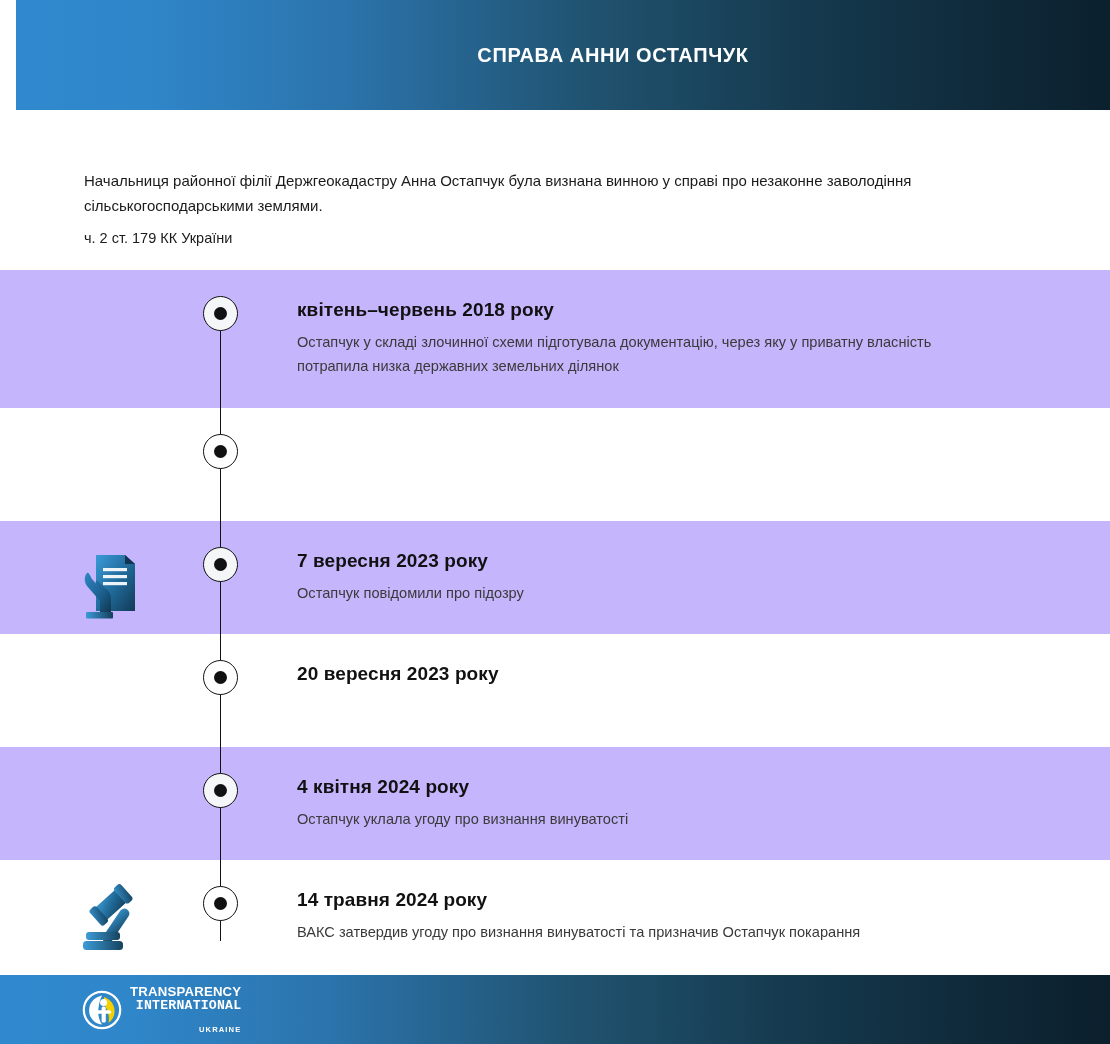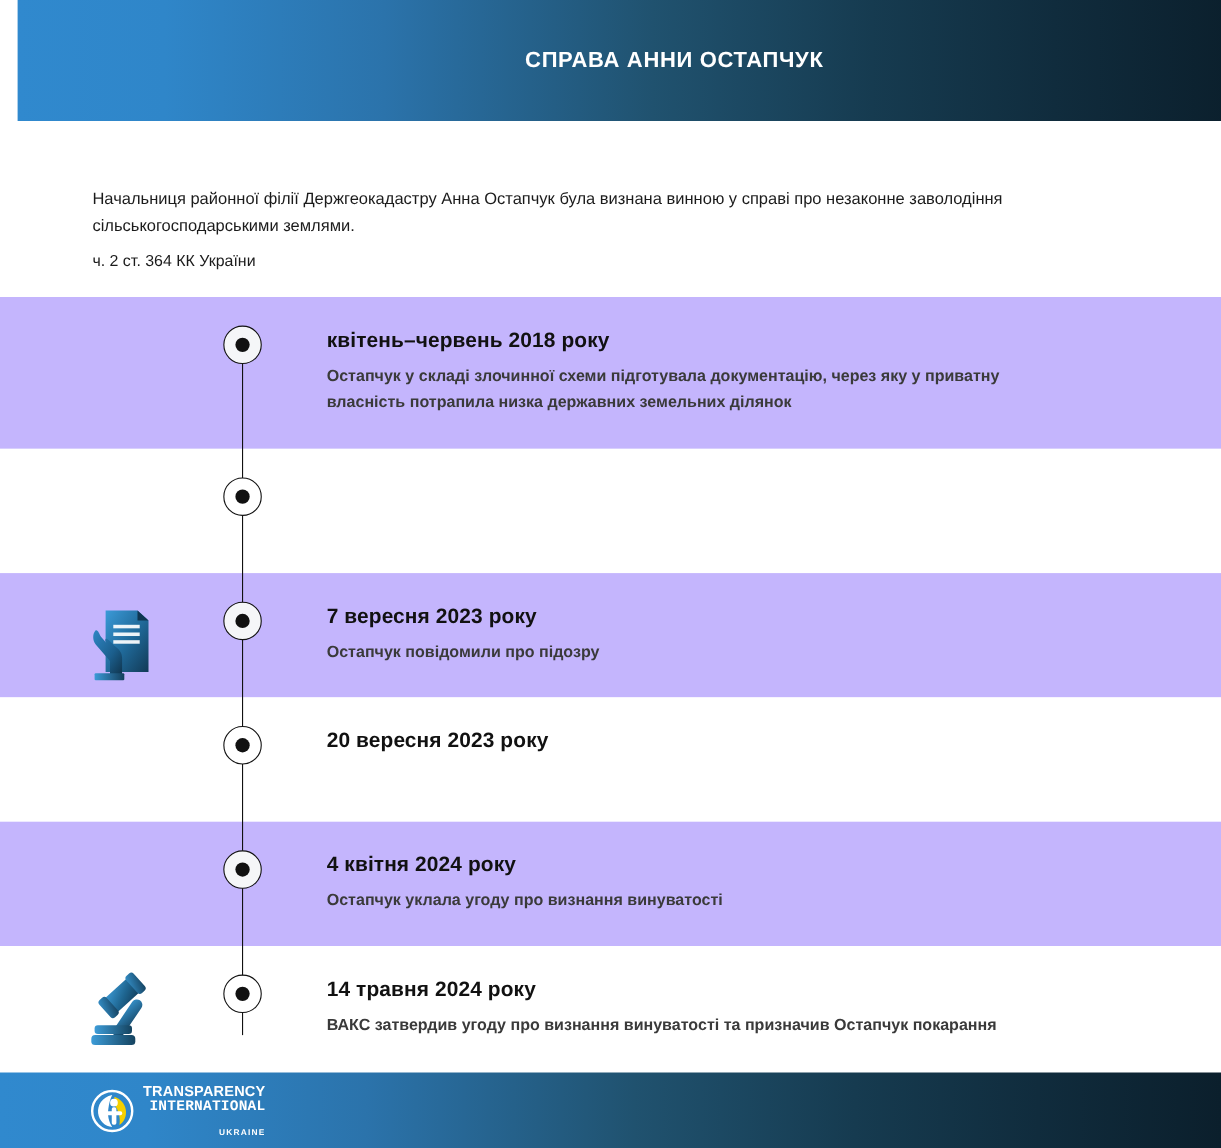--- a/index.html
+++ b/index.html
@@ -131,21 +131,21 @@
     font-weight: bold;
     color: #111111;
     letter-spacing: 0.1px;
     line-height: 24px;
     margin-bottom: 8px;
   }
   .tl-desc {
     font-size: 14.6px;
     line-height: 24px;
     color: #3a3a3a;
-    font-weight: bold;
+    font-weight: normal;
     max-width: 660px;
   }
 
   .tl-icon {
     position: absolute;
     left: 78px;
     top: 28px;
     width: 70px;
     height: 72px;
     z-index: 2;
@@ -199,21 +199,21 @@
 <body>
 
 <div id="page">
 
   <div class="header">
     <div class="header-title">СПРАВА АННИ ОСТАПЧУК</div>
   </div>
 
   <div class="intro">
     <div class="intro-lead">Начальниця районної філії Держгеокадастру Анна Остапчук була визнана винною у справі про незаконне заволодіння сільськогосподарськими землями.</div>
-    <div class="intro-article">ч. 2 ст. 364 КК України</div>
+    <div class="intro-article">ч. 2 ст. 179 КК України</div>
   </div>
 
   <div class="timeline">
     <div class="tl-spine"></div>
 
     <div class="tl-row alt" style="height:138px;">
       <div class="tl-marker">
           <span class="dot"></span>
         </div>
       <div class="tl-body">

